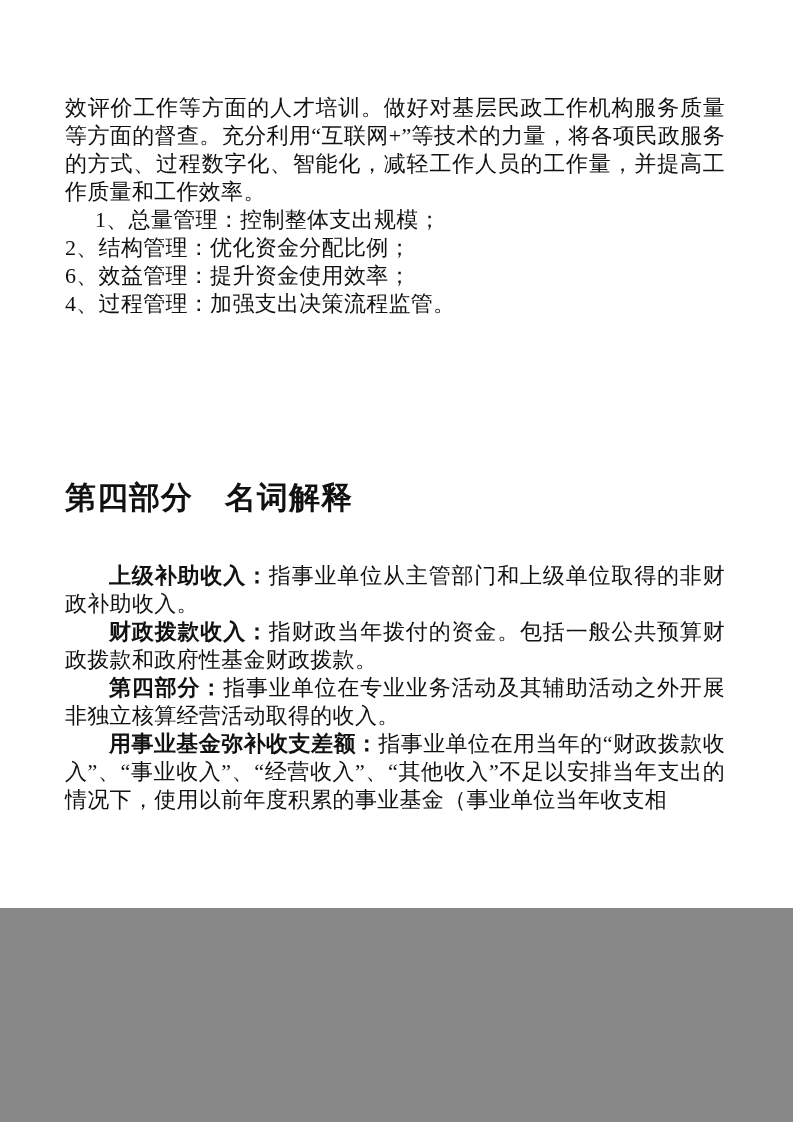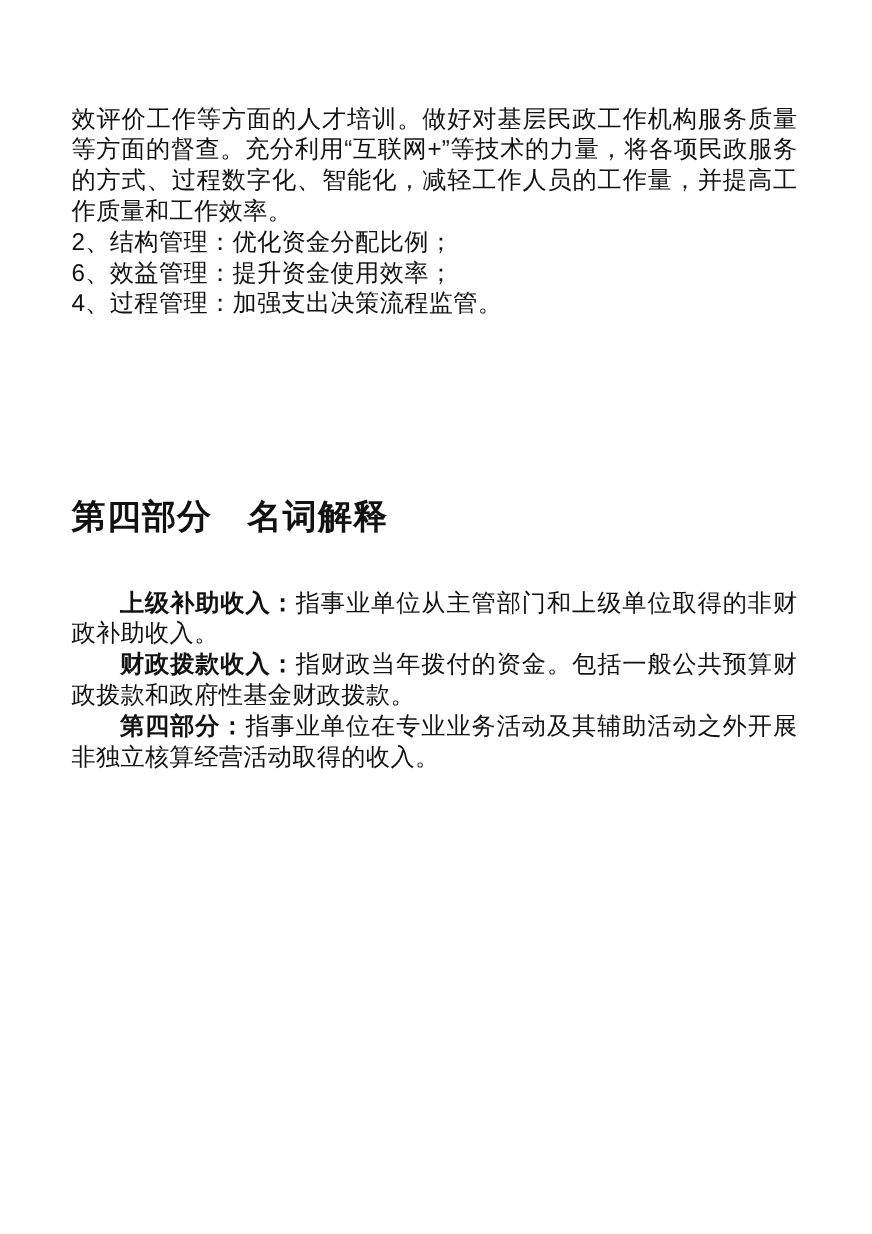--- a/index.html
+++ b/index.html
@@ -3,25 +3,25 @@
 <meta charset="utf-8">
 <style>
   html, body {
     margin: 0;
     padding: 0;
     background: #888;
   }
   .page {
     position: relative;
     width: 793px;
-    height: 1122px;
+    height: 908px;
     margin: 0 auto;
     background: #ffffff;
     overflow: hidden;
-    font-family: Liberation Sans, sans-serif;
+    font-family: Liberation Serif, serif;
     color: #111111;
   }
   .content {
     position: absolute;
     top: 94px;
     left: 65px;
     width: 660px;
   }
   .para {
     margin: 0;
@@ -64,30 +64,32 @@
 </style>
 </head>
 <body>
 
 <div class="page">
   <div class="content">
 
     <p class="para">效评价工作等方面的人才培训。做好对基层民政工作机构服务质量等方面的督查。充分利用“互联网+”等技术的力量，将各项民政服务的方式、过程数字化、智能化，减轻工作人员的工作量，并提高工作质量和工作效率。</p>
 
 
+    <p class="para list-first">1、总量管理：控制整体支出规模；</p>
     <p class="para list-item">2、结构管理：优化资金分配比例；</p>
     <p class="para list-item">6、效益管理：提升资金使用效率；</p>
     <p class="para list-item">4、过程管理：加强支出决策流程监管。</p>
 
     <h1 class="doc-title">第四部分　名词解释</h1>
 
     <p class="glossary-para"><b>上级补助收入：</b><span>指事业单位从主管部门和上级单位取得的非财政补助收入。</span></p>
 
     <p class="glossary-para"><b>财政拨款收入：</b><span>指财政当年拨付的资金。包括一般公共预算财政拨款和政府性基金财政拨款。</span></p>
 
 
     <p class="glossary-para"><b>第四部分：</b><span>指事业单位在专业业务活动及其辅助活动之外开展非独立核算经营活动取得的收入。</span></p>
 
 
 
+    <p class="glossary-para"><b>用事业基金弥补收支差额：</b><span>指事业单位在用当年的“财政拨款收入”、“事业收入”、“经营收入”、“其他收入”不足以安排当年支出的情况下，使用以前年度积累的事业基金（事业单位当年收支相</span></p>
 
   </div>
 </div>
 
 </body></html>

